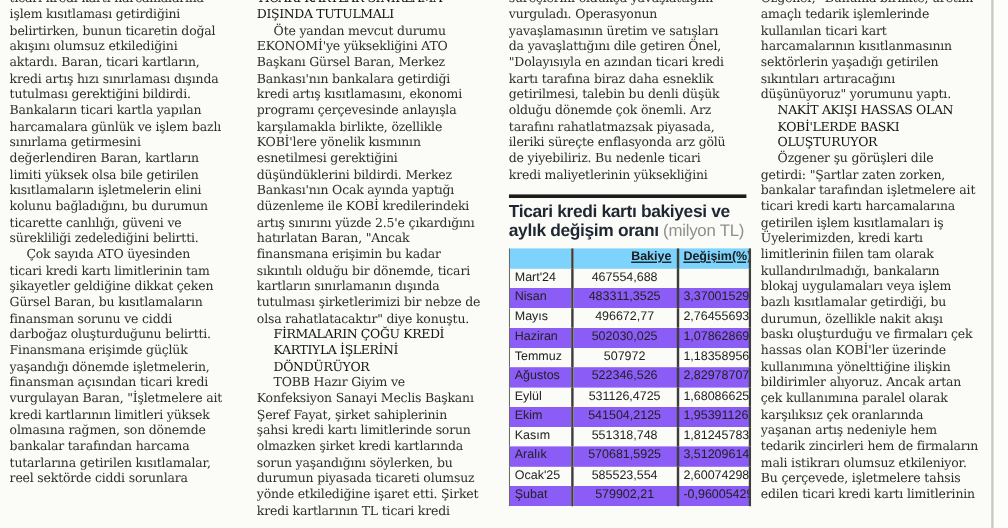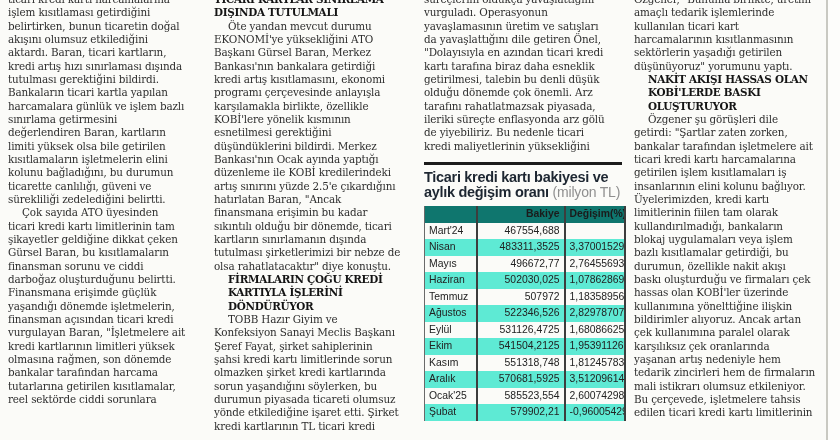--- a/index.html
+++ b/index.html
@@ -1,39 +1,39 @@
 <!DOCTYPE html>
 <html><head>
 <meta charset="utf-8">
 <style>
   html,body{margin:0;padding:0;width:840px;height:440px;overflow:hidden;}
   body{background:#fbfbf8;font-family:"DejaVu Serif",serif;}
   .page{position:relative;width:840px;height:440px;overflow:hidden;padding-left:48px;}
   .col{position:absolute;top:-7px;overflow:hidden;}
   .l{height:13.34px;line-height:13.34px;font-size:10.4px;color:#2e2e2e;
      white-space:nowrap;letter-spacing:-0.15px;}
-  .l.b{font-weight:bold;color:#141414;letter-spacing:-0.3px;}
+  .l.b{font-weight:normal;color:#141414;letter-spacing:-0.3px;}
   .l.ind{padding-left:14px;}
   
   .rule{height:3px;background:#1b1b1b;margin-top:9px;width:198px;}
   .table-title{margin-top:5px;width:200px;font-family:"Liberation Sans",sans-serif;
      font-size:14.5px;line-height:15.5px;font-weight:bold;color:#1d2631;letter-spacing:-0.3px;}
   .table-title .tn{font-weight:normal;color:#8f8f8f;letter-spacing:-0.2px;font-size:14px;}
   table.cc{border-collapse:collapse;table-layout:fixed;width:200px;margin-top:5px;
      font-family:"Liberation Sans",sans-serif;
      border-left:1.5px solid #6a6a6a;border-right:2px solid #3d3d3d;}
   table.cc th,table.cc td{font-size:10.4px;line-height:1;padding:0 4px;height:16.5px;
      overflow:hidden;white-space:nowrap;color:#222;}
-  table.cc thead tr{background:#0f766e;}
+  table.cc thead tr{background:#7dd3fc;text-decoration:underline;}
   table.cc th{font-weight:bold;text-align:right;height:17px;color:#1b1b1b;}
   table.cc td:first-child,table.cc th:first-child{text-align:left;}
-  table.cc td{text-align:right;}
+  table.cc td{text-align:center;}
   table.cc td:nth-child(2),table.cc th:nth-child(2),
   table.cc td:nth-child(3),table.cc th:nth-child(3){border-left:2px solid #3d3d3d;}
-  table.cc tr.alt{background:#5eead4;}
+  table.cc tr.alt{background:#8b5cf6;}
   .col-w1{width:52px;} .col-w2{width:88px;} .col-w3{width:60px;}
   .page-edge{position:absolute;left:826px;top:0;width:2px;height:440px;background:#c9c9c2;}
   .page-margin{position:absolute;left:828px;top:0;width:12px;height:440px;background:#fdfdfb;}
 </style>
 </head>
 <body>
 
 <div class="page">
 
   <div class="col" style="left:8px;width:198px;">
@@ -203,30 +203,30 @@
         </tbody>
     </table>
   </div>
 
   <div class="col" style="left:634px;width:192px;">
       <div class="l">Özgener, "Bununla birlikte, üretim</div>
       <div class="l">amaçlı tedarik işlemlerinde</div>
       <div class="l">kullanılan ticari kart</div>
       <div class="l">harcamalarının kısıtlanmasının</div>
       <div class="l">sektörlerin yaşadığı getirilen</div>
+      <div class="l">sıkıntıları artıracağını</div>
       <div class="l">düşünüyoruz" yorumunu yaptı.</div>
       <div class="l b ind">NAKİT AKIŞI HASSAS OLAN</div>
       <div class="l b ind">KOBİ'LERDE BASKI</div>
       <div class="l b ind">OLUŞTURUYOR</div>
       <div class="l ind">Özgener şu görüşleri dile</div>
       <div class="l">getirdi: "Şartlar zaten zorken,</div>
       <div class="l">bankalar tarafından işletmelere ait</div>
       <div class="l">ticari kredi kartı harcamalarına</div>
       <div class="l">getirilen işlem kısıtlamaları iş</div>
-      <div class="l">insanlarının elini kolunu bağlıyor.</div>
       <div class="l">Üyelerimizden, kredi kartı</div>
       <div class="l">limitlerinin fiilen tam olarak</div>
       <div class="l">kullandırılmadığı, bankaların</div>
       <div class="l">blokaj uygulamaları veya işlem</div>
       <div class="l">bazlı kısıtlamalar getirdiği, bu</div>
       <div class="l">durumun, özellikle nakit akışı</div>
       <div class="l">baskı oluşturduğu ve firmaları çek</div>
       <div class="l">hassas olan KOBİ'ler üzerinde</div>
       <div class="l">kullanımına yönelttiğine ilişkin</div>
       <div class="l">bildirimler alıyoruz. Ancak artan</div>

